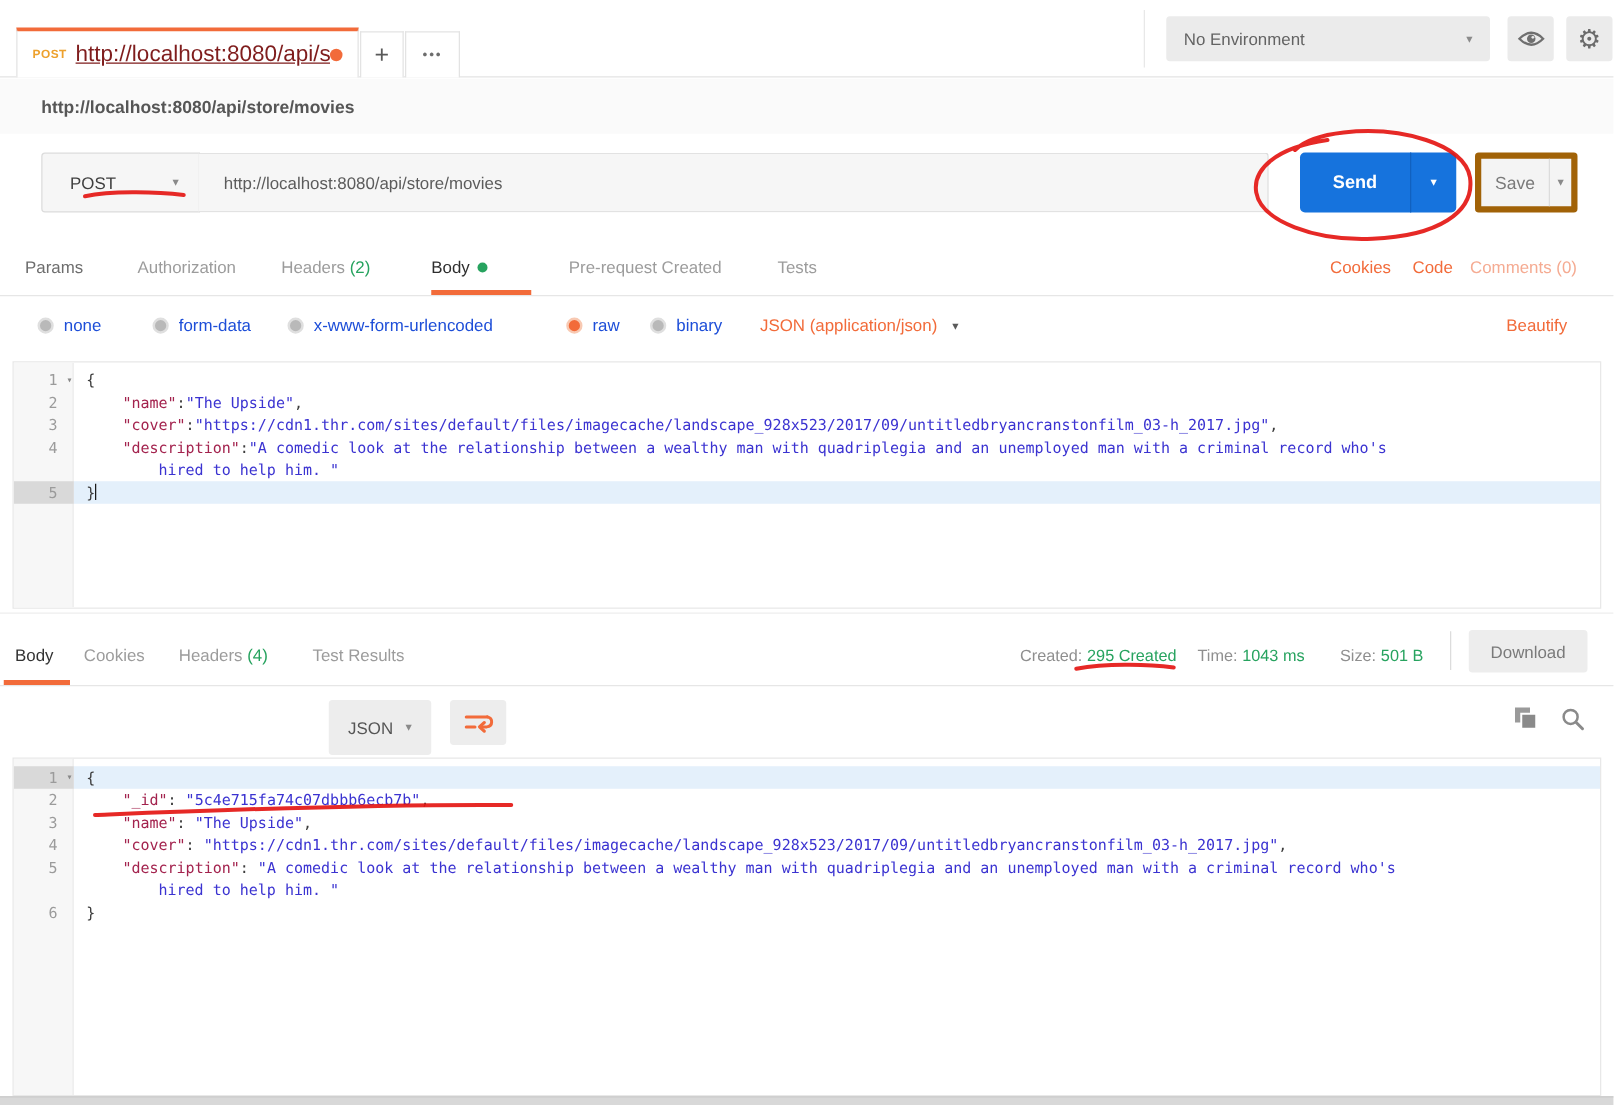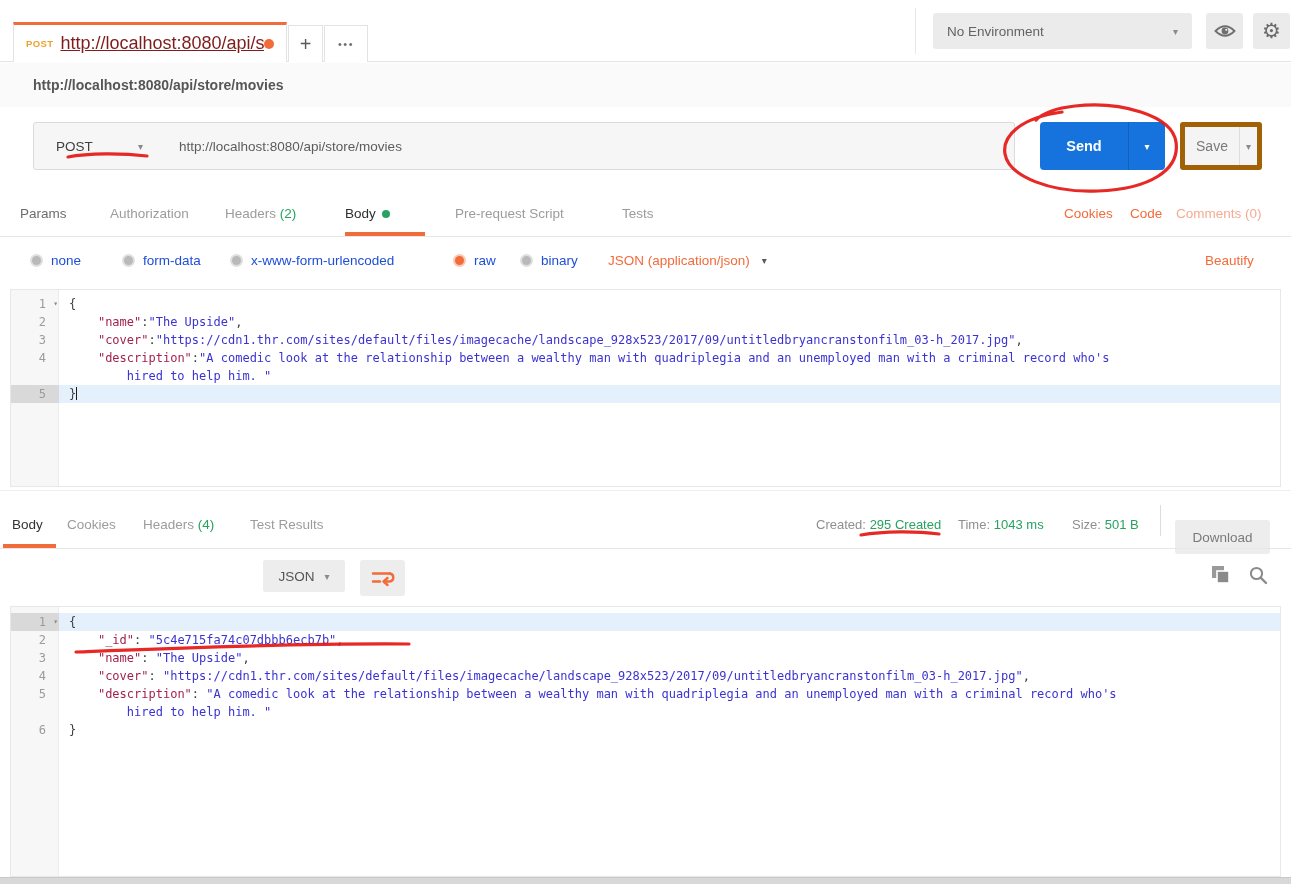--- a/index.html
+++ b/index.html
@@ -88,28 +88,28 @@
   
   .resp-top-line { position:absolute; left:0; top:490px; width:1291px; height:1px; background:#eee; }
   .resp-header-border { position:absolute; left:0; top:548px; width:1291px; height:1px; background:#e6e6e6; }
   .rtab { position:absolute; top:517px; color:#9c9c9c; cursor:pointer; white-space:nowrap; }
   .rtab.active { color:#333; }
   .respbody-underline { position:absolute; left:3px; top:544px; width:53px; height:4px; background:#f26b3a; }
   .meta { position:absolute; top:517px; white-space:nowrap; }
   .meta .lab { color:#8f8f8f; font-size:13px; }
   .meta .val { color:#27a35f; font-size:13px; }
   .meta-div { position:absolute; left:1160px; top:505px; width:1px; height:31px; background:#dcdcdc; }
-  .download-btn { position:absolute; left:1175px; top:520px; width:95px; height:34px; background:#ededed; border-radius:3px;
+  .download-btn { position:absolute; left:1175px; top:504px; width:95px; height:34px; background:#ededed; border-radius:3px;
                   display:flex; align-items:center; justify-content:center; color:#7a7a7a; cursor:pointer; }
 
   
   .seg { position:absolute; left:12px; top:560px; height:36px; background:#ededed; border-radius:3px; display:flex; align-items:center; }
   .seg .opt { padding:0 24px; color:#9b9b9b; cursor:pointer; }
   .seg .opt.active { color:#3a3a3a; }
-  .json-dd { position:absolute; left:263px; top:560px; width:82px; height:32px; background:#ededed; border-radius:3px;
+  .json-dd { position:absolute; left:263px; top:560px; width:82px; height:44px; background:#ededed; border-radius:3px;
              display:flex; align-items:center; justify-content:center; gap:10px; color:#555; cursor:pointer; }
   .wrap-btn { position:absolute; left:360px; top:560px; width:45px; height:36px; background:#ededed; border-radius:3px;
               display:flex; align-items:center; justify-content:center; cursor:pointer; }
   .tool-ico { position:absolute; top:565px; cursor:pointer; }
   .copy-ico { left:1211px; } .search-ico { left:1248px; }
 
   .bottom-bar { position:absolute; left:0; top:877px; width:1291px; height:7px; background:#d8d8d8; border-top:1px solid #c9c9c9; }
 
   
   .annot { position:absolute; left:0; top:0; width:1291px; height:884px; pointer-events:none; z-index:60; }
@@ -168,21 +168,21 @@
     <span class="lbl">Save</span>
     <span class="dd">
         <span class="caret">▾</span>
       </span>
   </div>
 
   <span class="rqtab first" style="left:20px">Params</span>
   <span class="rqtab" style="left:110px">Authorization</span>
   <span class="rqtab" style="left:225px"><span>Headers</span> <span class="tab-count">(2)</span></span>
   <span class="rqtab active" style="left:345px"><span>Body</span><span class="green-dot"></span></span>
-  <span class="rqtab" style="left:455px">Pre-request Script</span>
+  <span class="rqtab" style="left:455px">Pre-request Created</span>
   <span class="rqtab" style="left:622px">Tests</span>
   <div class="body-underline"></div>
   <span class="rlink" style="left:1064px">Cookies</span>
   <span class="rlink" style="left:1130px">Code</span>
   <span class="rlink faded" style="left:1176px">Comments (0)</span>
   <div class="reqtabs-border"></div>
 
   <label class="btype" style="left:30px">
       <span class="radio"></span>
       <span>none</span>

